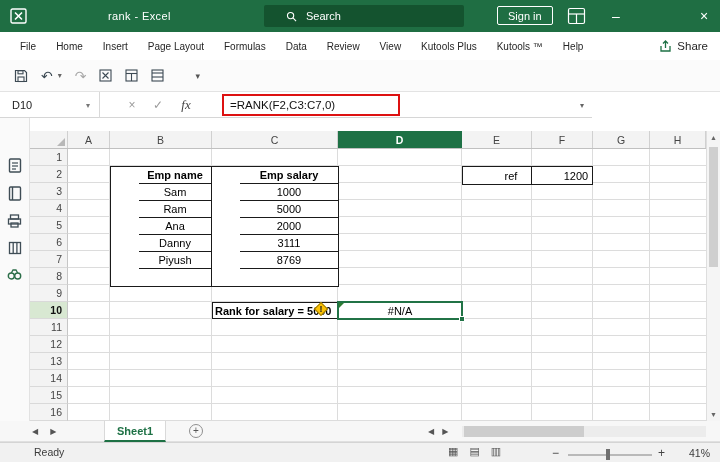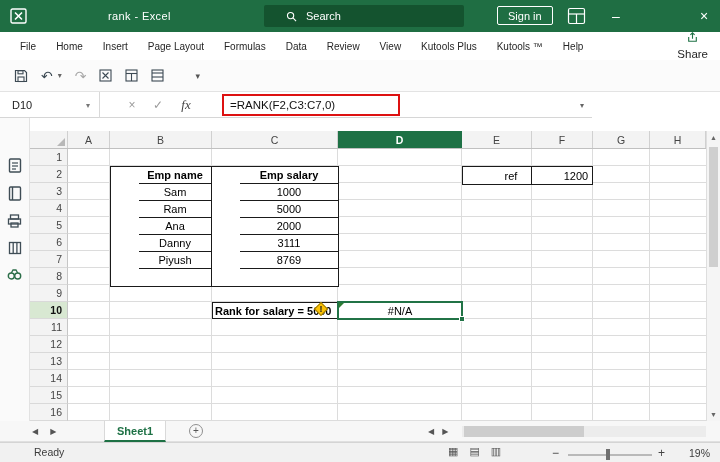--- a/index.html
+++ b/index.html
@@ -21,21 +21,21 @@
   .win-btn { position:absolute; top:0; width:32px; height:32px; display:flex; align-items:center;
              justify-content:center; font-size:14px; }
   .win-min { left:600px; }
   .win-close { left:688px; }
 
   
   .menubar { position:absolute; left:0; top:32px; width:720px; height:28px; background:#fff; }
   .menu-tabs { display:flex; align-items:center; height:28px; padding-left:10px; font-size:10px; color:#262626; }
   .menu-tab { padding:0 10px; height:28px; display:flex; align-items:center; white-space:nowrap; }
   .share { position:absolute; right:12px; top:0; height:28px; display:flex; align-items:center; gap:5px;
-           font-size:11.5px; color:#262626;flex-direction:column; }
+           font-size:11.5px; color:#262626; }
 
   
   .qat { position:absolute; left:0; top:60px; width:720px; height:32px; background:#fbfbfb;
          border-bottom:1px solid #e3e3e3; display:flex; align-items:center; gap:13px; padding-left:14px; }
   .qat-glyph { font-size:14px; color:#3d4a54; line-height:1; }
   .qat-glyph.dim { color:#a8a8a8; }
   .qat-caret { font-size:8px; color:#666; margin-left:-8px; }
   .qat-more { font-size:9px; color:#555; margin-left:18px; }
 
   
@@ -368,16 +368,16 @@
     <span class="status-ready">Ready</span>
     <div class="view-icons">
       <span>▦</span>
       <span>▤</span>
       <span>▥</span>
     </div>
     <span class="zoom-minus">−</span>
     <div class="zoom-track"></div>
     <div class="zoom-thumb"></div>
     <span class="zoom-plus">+</span>
-    <span class="zoom-pct">19%</span>
+    <span class="zoom-pct">41%</span>
   </div>
 
 </div>
 
 </body></html>

